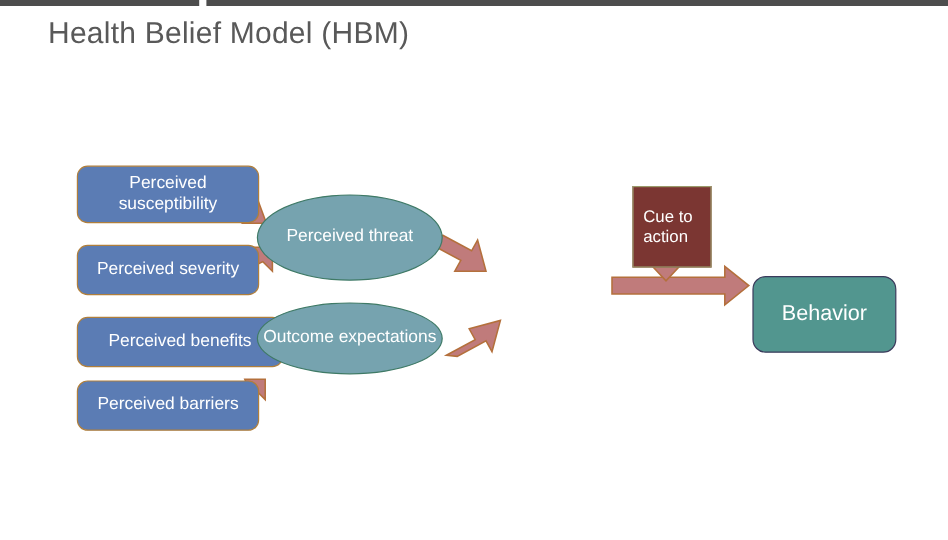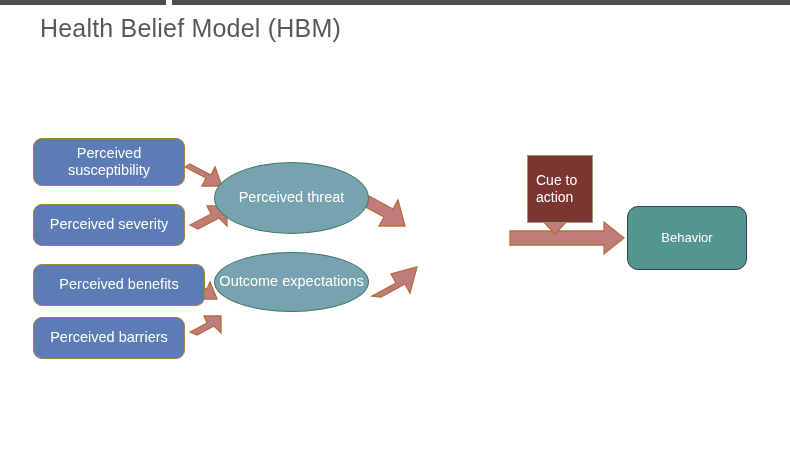--- a/index.html
+++ b/index.html
@@ -50,20 +50,21 @@
     text-align: center;
     color: #ffffff;
     line-height: 1.18;
   }
 
   .box-blue {
     background: #5b7cb4;
     border: 1.5px solid #b07f3c;
     border-radius: 9px;
     font-size: 14.5px;
+    margin-left: 31px;
   }
 
   .ellipse-teal {
     background: #76a3af;
     border: 1.5px solid #3f7a66;
     border-radius: 50%;
     font-size: 14.5px;
   }
 
   .circle-blue {
@@ -80,21 +81,22 @@
     font-size: 14px;
     justify-content: flex-start;
     text-align: left;
     padding-left: 8px;
   }
 
   .box-behavior {
     background: #52968f;
     border: 1.5px solid #3b3b5c;
     border-radius: 11px;
-    font-size: 13px;
+    font-size: 18px;
+    margin-top: 24px;
   }
 
   
   #arrows {
     position: absolute;
     left: 0;
     top: 0;
     width: 790px;
     height: 450px;
     pointer-events: none;

